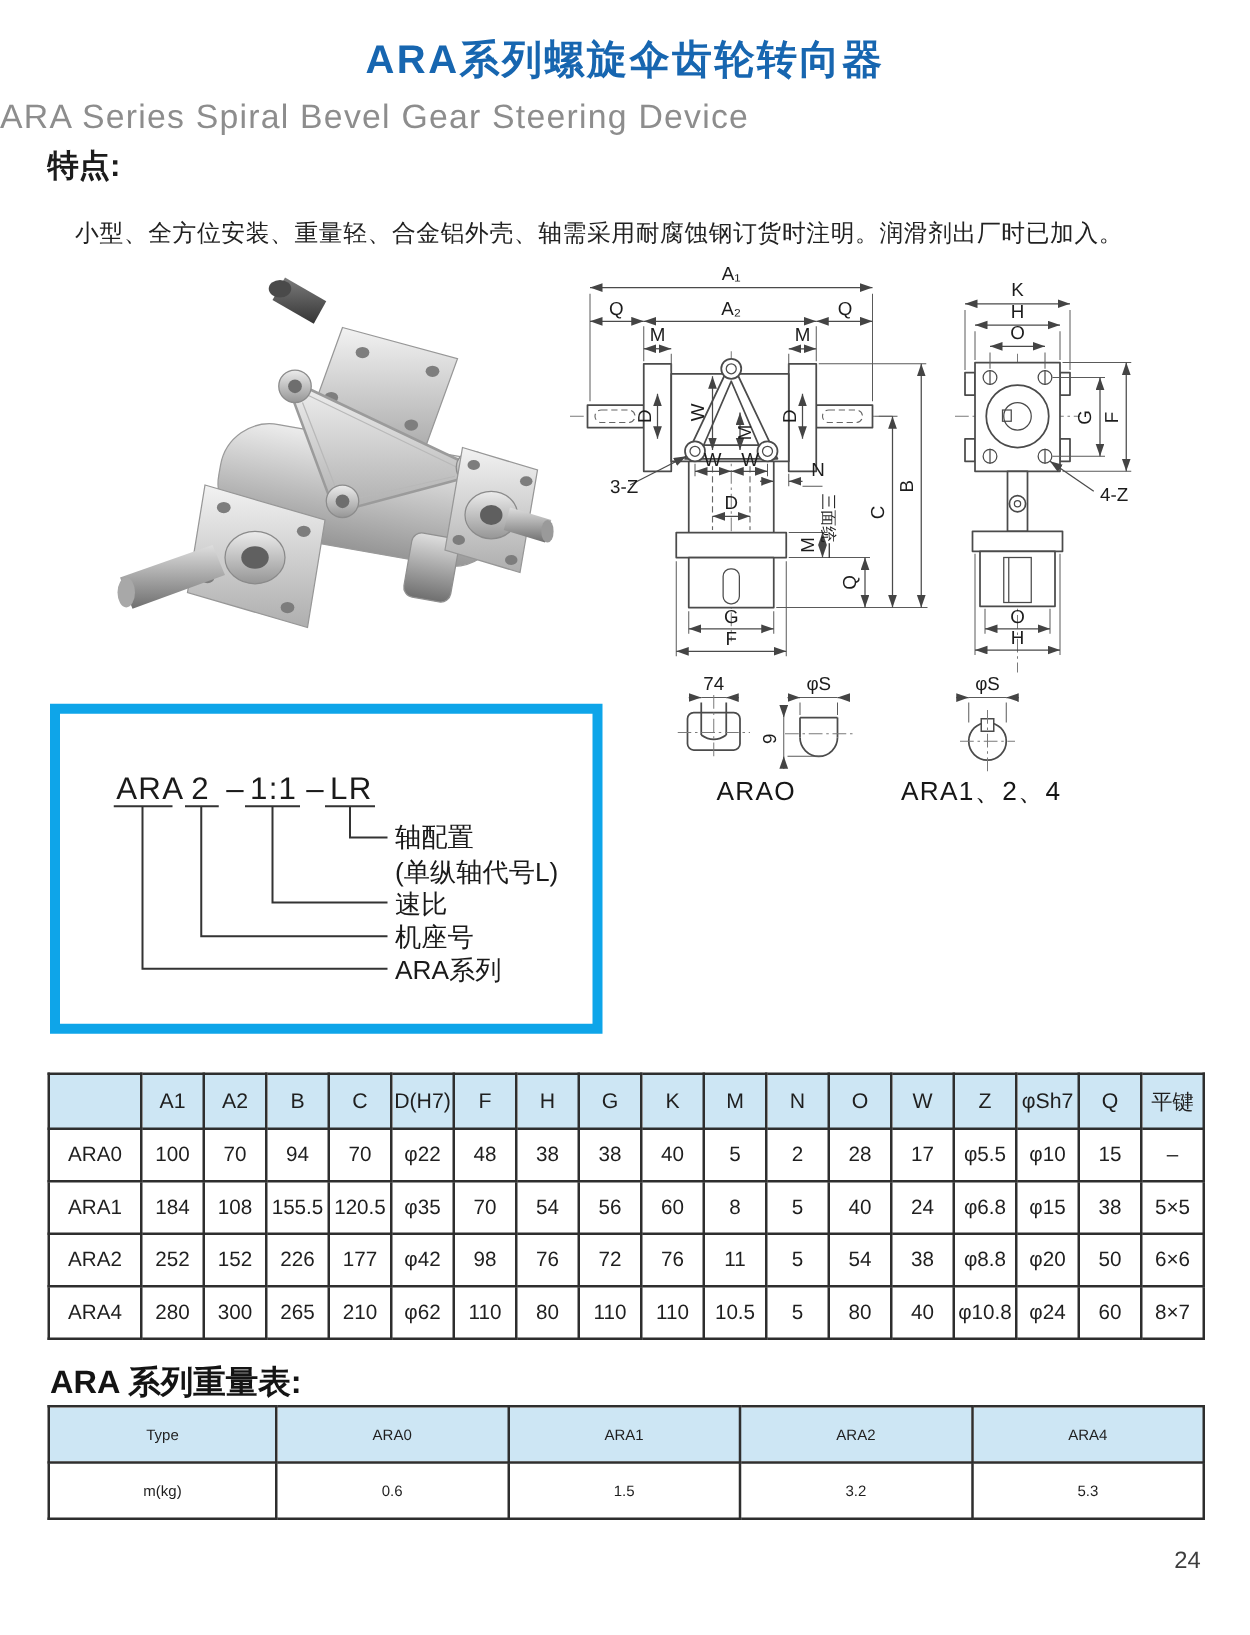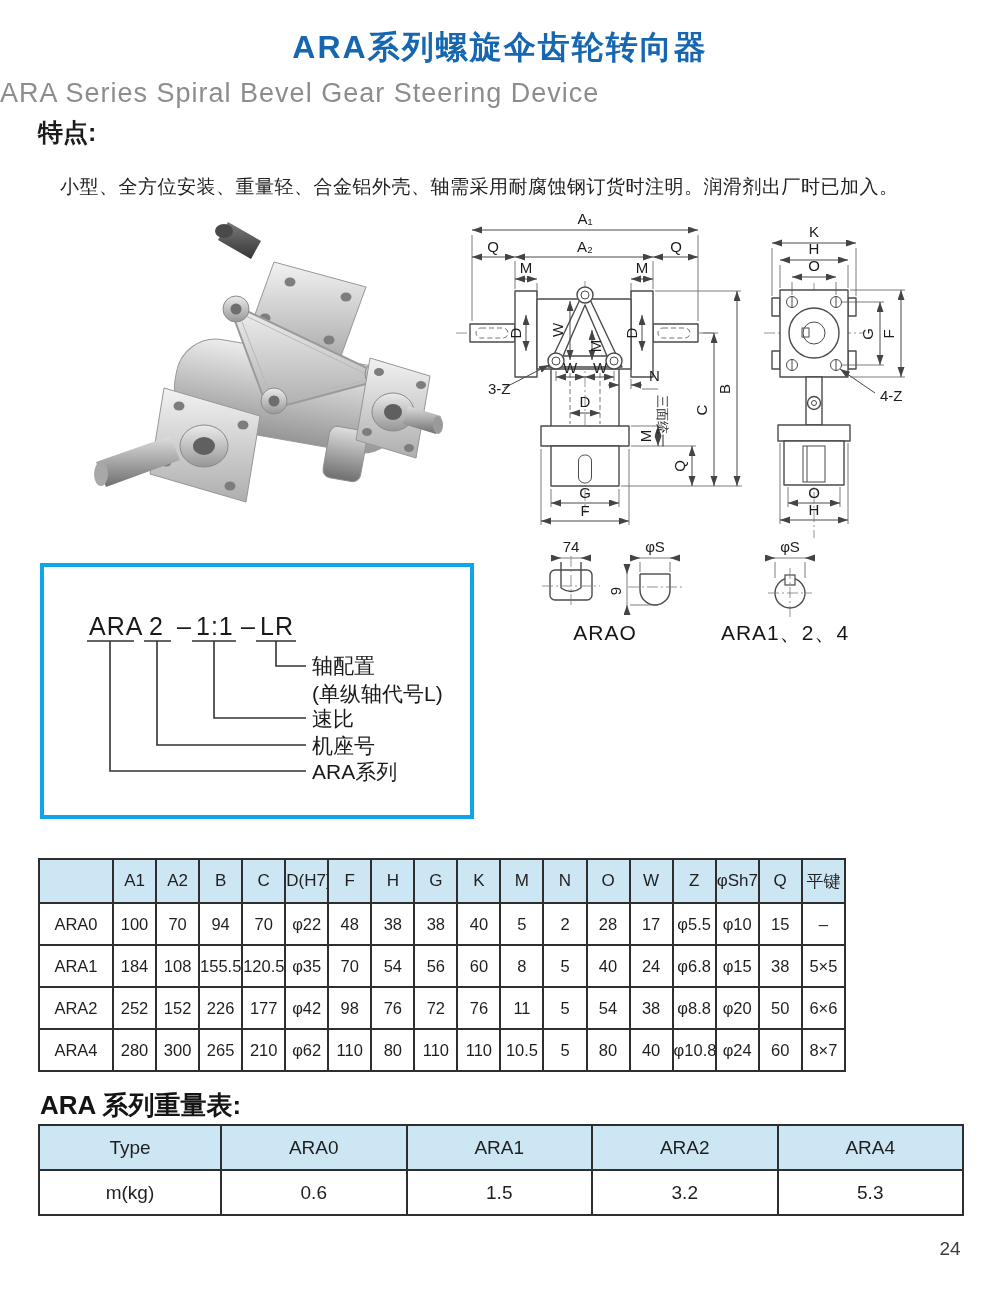--- a/index.html
+++ b/index.html
@@ -5,27 +5,27 @@
   html,body{margin:0;padding:0;background:#ffffff;}
   .page{position:relative;width:1000px;height:1308px;background:#fff;overflow:hidden;
         font-family:"Liberation Sans","DejaVu Sans",sans-serif;color:#1f1f1f;}
   .abs{position:absolute;}
   .title{left:0;right:0;top:26px;text-align:center;font-size:32px;font-weight:bold;
          letter-spacing:2px;color:#1766b0;}
   .subtitle{left:0;right:0;top:78px;text-align:left;font-size:27px;color:#8d8d8d;
             letter-spacing:1px;}
   .feat-head{left:38px;top:116px;font-size:25px;font-weight:bold;color:#1c1c1c;}
   .feat-body{left:60px;top:150px;font-size:19px;color:#222;letter-spacing:0.5px;margin-top:24px;}
-  .model-box{left:40px;top:563px;width:426px;height:248px;border:4px solid #0ea5e9;background:#fff;}
+  .model-box{left:40px;top:563px;width:426px;height:248px;border:8px solid #0ea5e9;background:#fff;}
   .wt-head{left:40px;top:1088px;font-size:26px;font-weight:bold;color:#141414;}
   .pagenum{left:925px;top:1238px;width:50px;text-align:center;font-size:19px;color:#3d3d3d;}
 
   table{border-collapse:collapse;table-layout:fixed;background:#fff;}
-  #dim-table{left:38px;top:858px;width:808px;font-size:17px;padding-left:24px;}
-  #weight-table{left:38px;top:1124px;width:926px;font-size:19px;}
+  #dim-table{left:38px;top:858px;width:926px;font-size:17px;padding-left:24px;}
+  #weight-table{left:38px;top:1124px;width:926px;font-size:12px;}
   th,td{border:2px solid #2e2e2e;text-align:center;vertical-align:middle;
         font-weight:normal;white-space:nowrap;overflow:hidden;padding:0;color:#1f1f1f;}
   #dim-table th{height:42px;background:#cde6f4;}
   #dim-table td{height:40px;font-size:16.5px;}
   #dim-table tr > *:first-child{width:72px;}
   #weight-table th{height:43px;background:#cde6f4;}
   #weight-table td{height:43px;margin-left:36px;}
   #weight-table tr > *:first-child{width:180px;}
 
   

